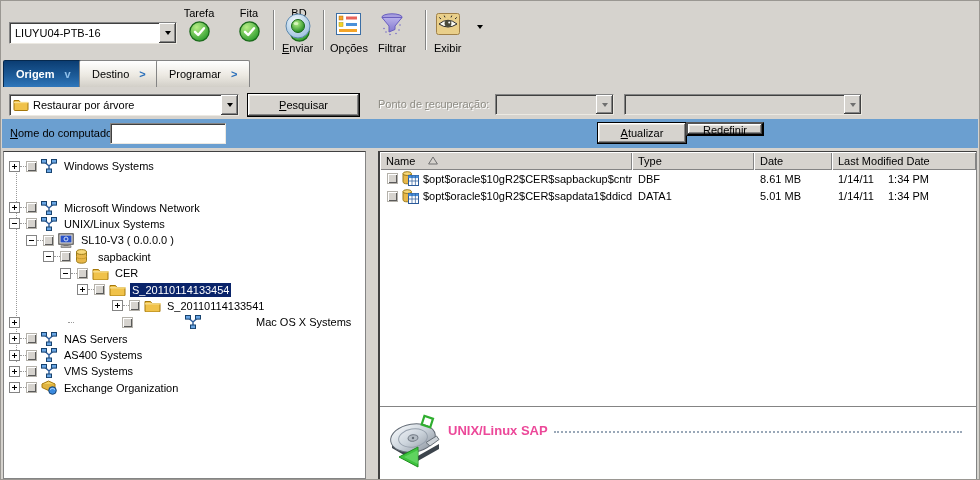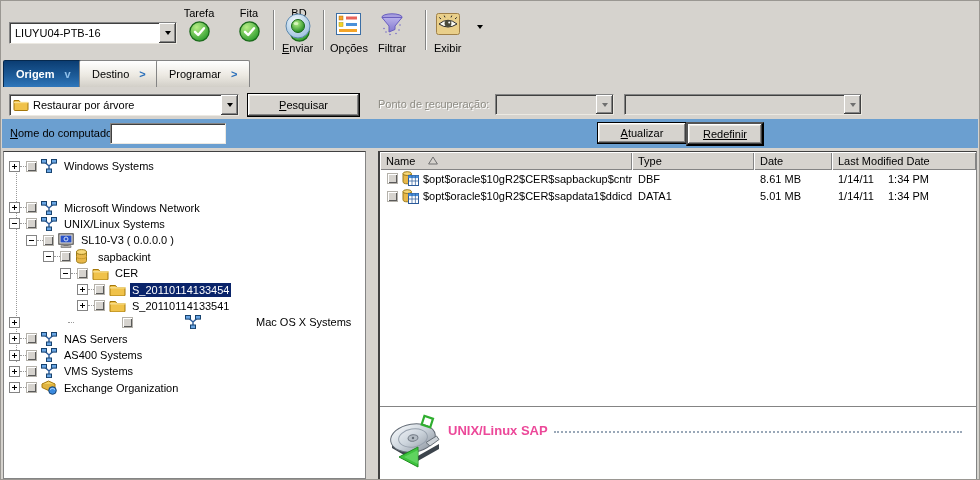--- a/index.html
+++ b/index.html
@@ -48,21 +48,21 @@
   .search-btn { position:absolute; left:246px; top:4px; width:113px; height:24px; font:inherit; }
   .recovery-label { position:absolute; left:377px; top:9px; color:#8e8c84; text-shadow:1px 1px 0 #fff; }
   .rec-combo1 { position:absolute; left:494px; top:5px; width:119px; height:21px; }
   .rec-combo2 { position:absolute; left:623px; top:5px; width:238px; height:21px; }
 
   
   .blue-bar { position:absolute; top:118px; left:1px; right:1px; height:29px; }
   .name-label { position:absolute; left:8px; top:8px; }
   .name-input { position:absolute; left:108px; top:4px; width:116px; height:21px; padding:2px 4px; font:inherit; }
   .update-btn { position:absolute; left:595px; top:3px; width:90px; height:22px; font:inherit; }
-  .reset-btn  { position:absolute; left:684px; top:3px; width:78px; height:24px; font:inherit;text-decoration:underline; }
+  .reset-btn  { position:absolute; left:684px; top:3px; width:78px; height:14px; font:inherit;text-decoration:underline; }
 
   
   .main { position:absolute; top:147px; left:1px; right:1px; bottom:0; }
   .tree-panel { position:absolute; left:1px; top:3px; width:363px; bottom:0; background:#fff;
     border:1px solid #848484; border-top:1px solid #404040; overflow:hidden; }
   .splitter { position:absolute; left:364px; top:3px; width:12px; bottom:0; background:#d6d3ce; }
   .right-panel { position:absolute; left:376px; right:1px; top:3px; bottom:0; background:#fff;
     border-left:2px solid #404040; border-top:1px solid #404040; border-right:1px solid #848484;
     display:flex; flex-direction:column; }
 
@@ -386,21 +386,21 @@
     <span class="connector"></span>
     <span class="tree-check"></span>
     <span class="tree-icon">
               <svg width="17" height="13" viewBox="0 0 17 13">
                 <path d="M1 2.5 h5.5 l1.5 2 h8 v7.5 a1 1 0 0 1 -1 1 h-13 a1 1 0 0 1 -1 -1 Z" fill="#f0c24a" stroke="#a5780a"></path>
                 <path d="M1 4.8 h16" stroke="#f8df90" stroke-width="1.3"></path>
               </svg>
             </span>
     <span class="tree-label selected">S_20110114133454</span>
   </div>
-          <div class="tree-item" style="padding-left: 73px;">
+          <div class="tree-item" style="padding-left: 108px;">
     <span class="expandbox plus"></span>
     <span class="connector"></span>
     <span class="tree-check"></span>
     <span class="tree-icon">
               <svg width="17" height="13" viewBox="0 0 17 13">
                 <path d="M1 2.5 h5.5 l1.5 2 h8 v7.5 a1 1 0 0 1 -1 1 h-13 a1 1 0 0 1 -1 -1 Z" fill="#f0c24a" stroke="#a5780a"></path>
                 <path d="M1 4.8 h16" stroke="#f8df90" stroke-width="1.3"></path>
               </svg>
             </span>
     <span class="tree-label">S_20110114133541</span>

